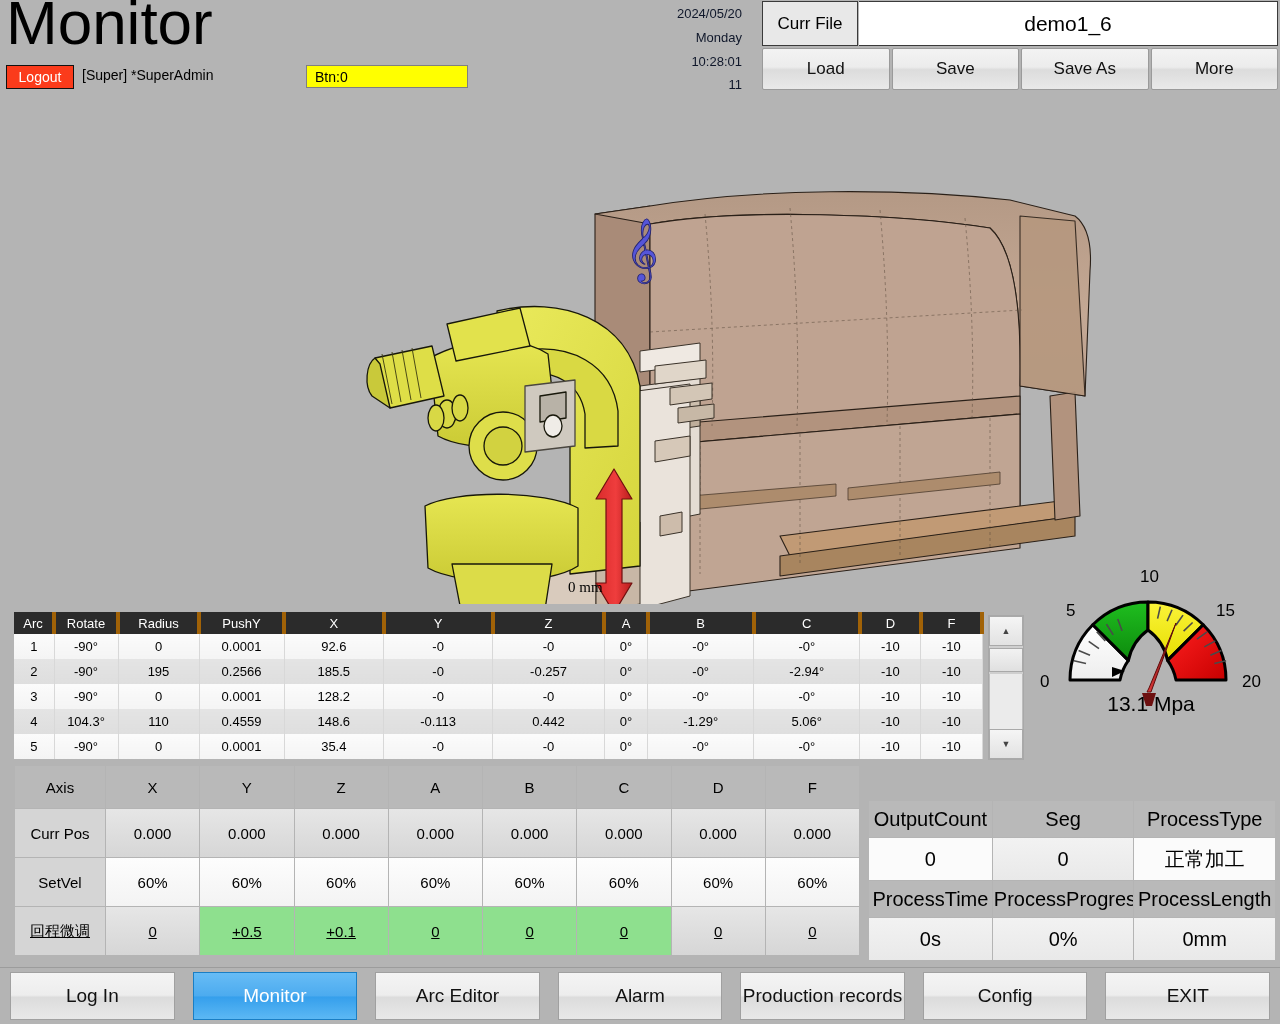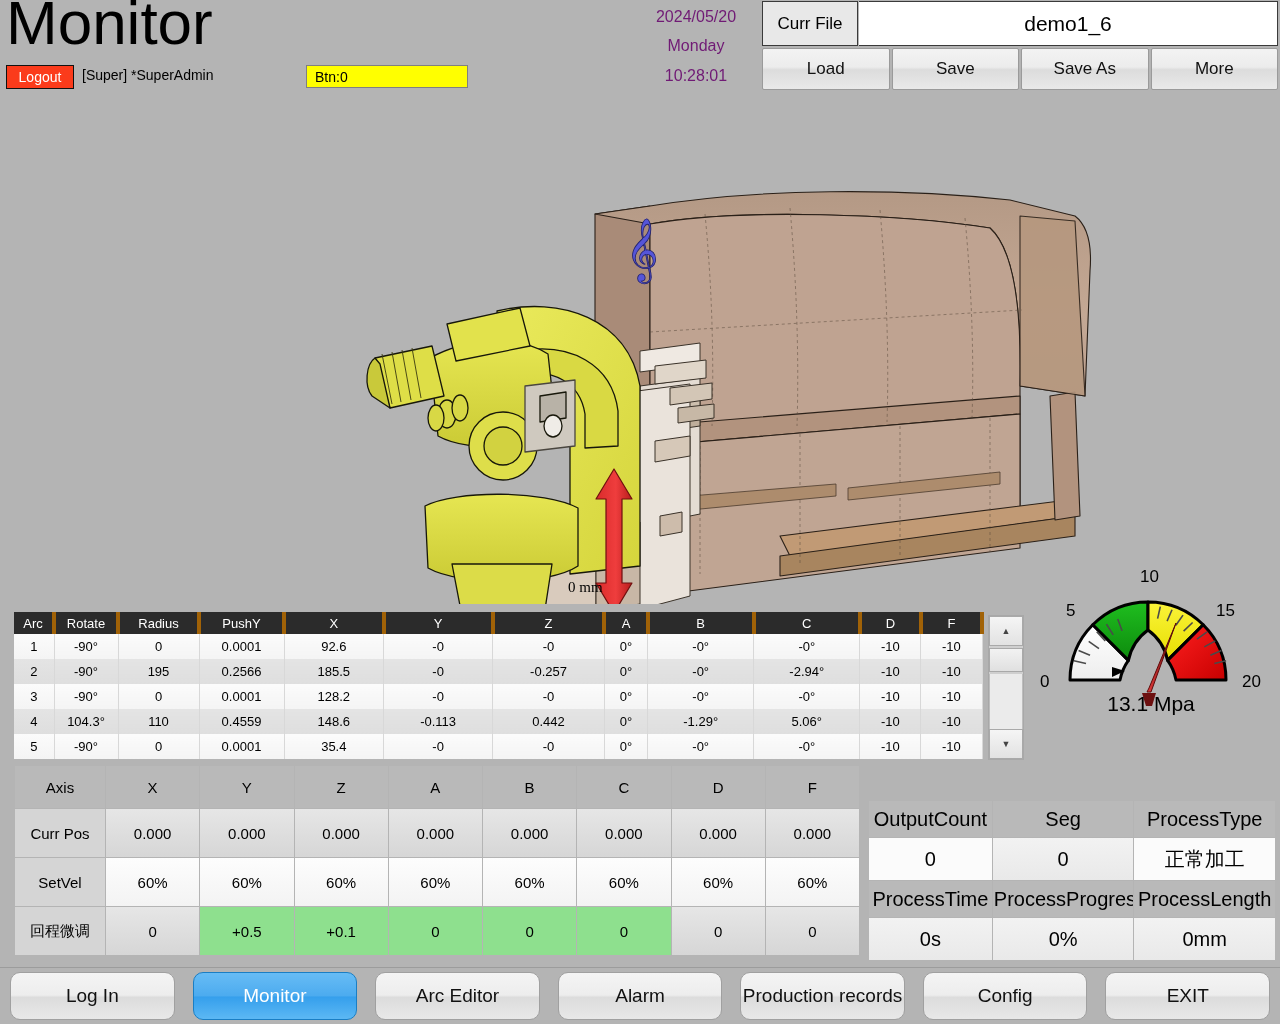--- a/index.html
+++ b/index.html
@@ -40,22 +40,22 @@
     position: absolute; left: 306px; top: 65px;
     width: 162px; height: 23px;
     background: #ffff00;
     border: 1px solid #808080;
     font-size: 14px; color: #000;
     display: flex; align-items: center;
     padding-left: 8px;
   }
   .datetime {
     position: absolute; left: 650px; top: 2px;
-    width: 92px; text-align: center;
-    font-size: 16px; color: #701a75; line-height: 1.83;
+    width: 92px; text-align: right;
+    font-size: 13px; color: #0f172a; line-height: 1.83;
   }
 
   
   .currfile-btn {
     position: absolute; left: 762px; top: 1px;
     width: 96px; height: 45px;
     background: #e8e8e8;
     border: 1px solid #3a3a3a;
     font-size: 17px;
     display: flex; align-items: center; justify-content: center;
@@ -188,21 +188,21 @@
   table.axis th {
     height: 42px; font-weight: 400;
     background: #b9b9b9; color: #000;
   }
   table.axis td {
     height: 48px; text-align: center; color: #000;
   }
   table.axis th:first-child, table.axis td:first-child { width: 90px; }
   .row-currpos td { background: linear-gradient(to bottom,#e6e6e6,#d6d6d6); }
   .row-setvel  td { background: linear-gradient(to bottom,#fdfdfd,#f3f3f3); }
-  .row-fine    td { background: linear-gradient(to bottom,#e6e6e6,#d6d6d6); }
+  .row-fine    td { background: linear-gradient(to bottom,#e6e6e6,#d6d6d6); text-decoration: underline; }
   .row-fine td.hl { background: #8ee08e; }
   .axis-head-label { background: #b9b9b9 !important; }
   td.rowlabel, th.rowlabel { background: #d5d5d5 !important; }
 
   
   .proc-wrap {
     position: absolute; left: 868px; top: 800px;
     width: 408px; height: 158px;
   }
   table.proc {
@@ -227,21 +227,21 @@
     position: absolute; left: 0; top: 967px;
     width: 1280px; height: 57px;
     display: flex; align-items: center;
     padding: 0 10px; gap: 18px;
     background: #b4b4b4;
     border-top: 1px solid #9c9c9c;
   }
   .nav-btn {
     flex: 1; height: 48px;
     background: linear-gradient(to bottom,#f4f4f4 0%, #ededed 48%, #dcdcdc 53%, #e8e8e8 100%);
-    border: 1px solid #a0a0a0; border-radius: 10px;
+    border: 1px solid #a0a0a0; border-radius: 0;
     font-size: 19px; color: #111;
     display: flex; align-items: center; justify-content: center;
     cursor: pointer;
     overflow: hidden; white-space: nowrap;
   }
   .nav-btn.active {
     background: linear-gradient(to bottom,#67bcf5 0%, #4cabef 50%, #359fec 52%, #5cb8f4 100%);
     border: 1px solid #1a7ec4;
     color: #ffffff;
   }

